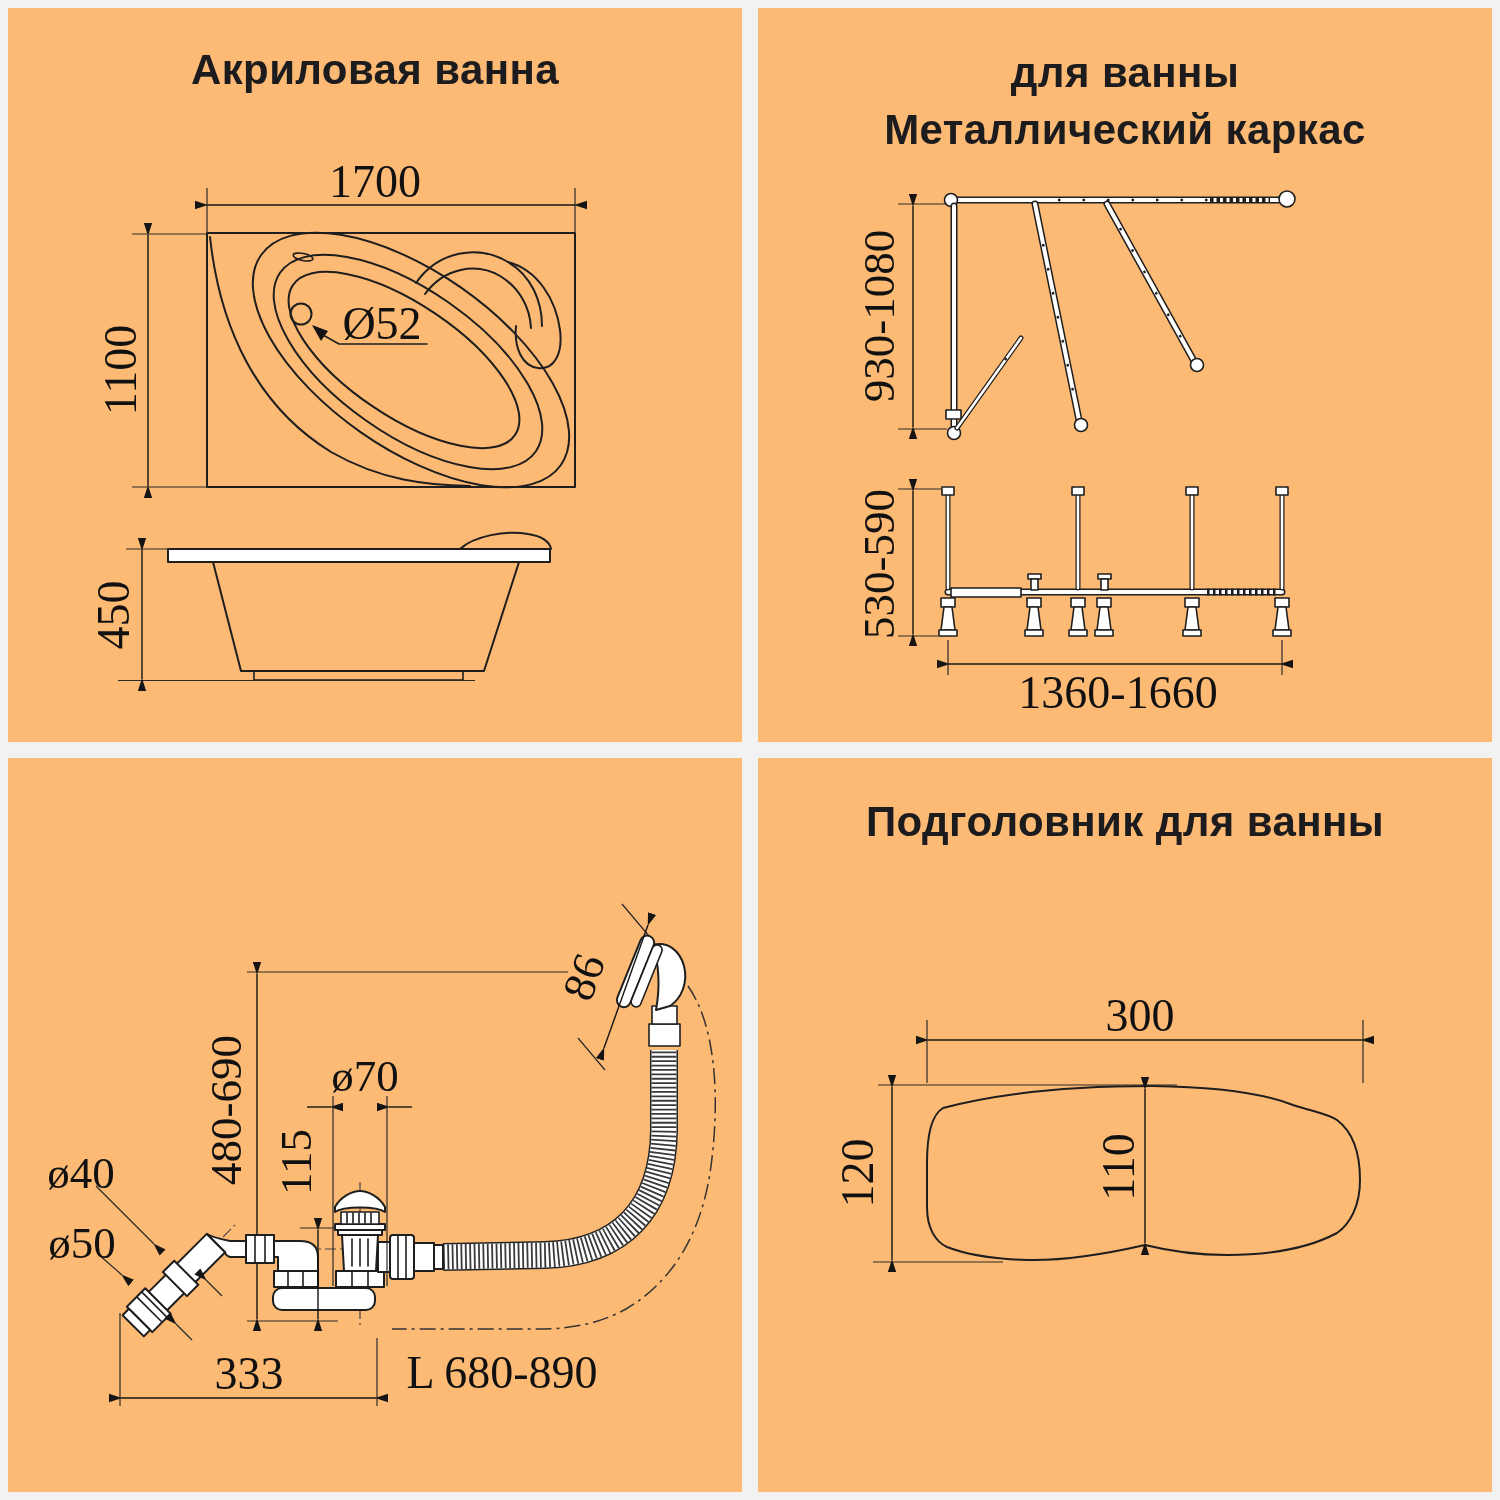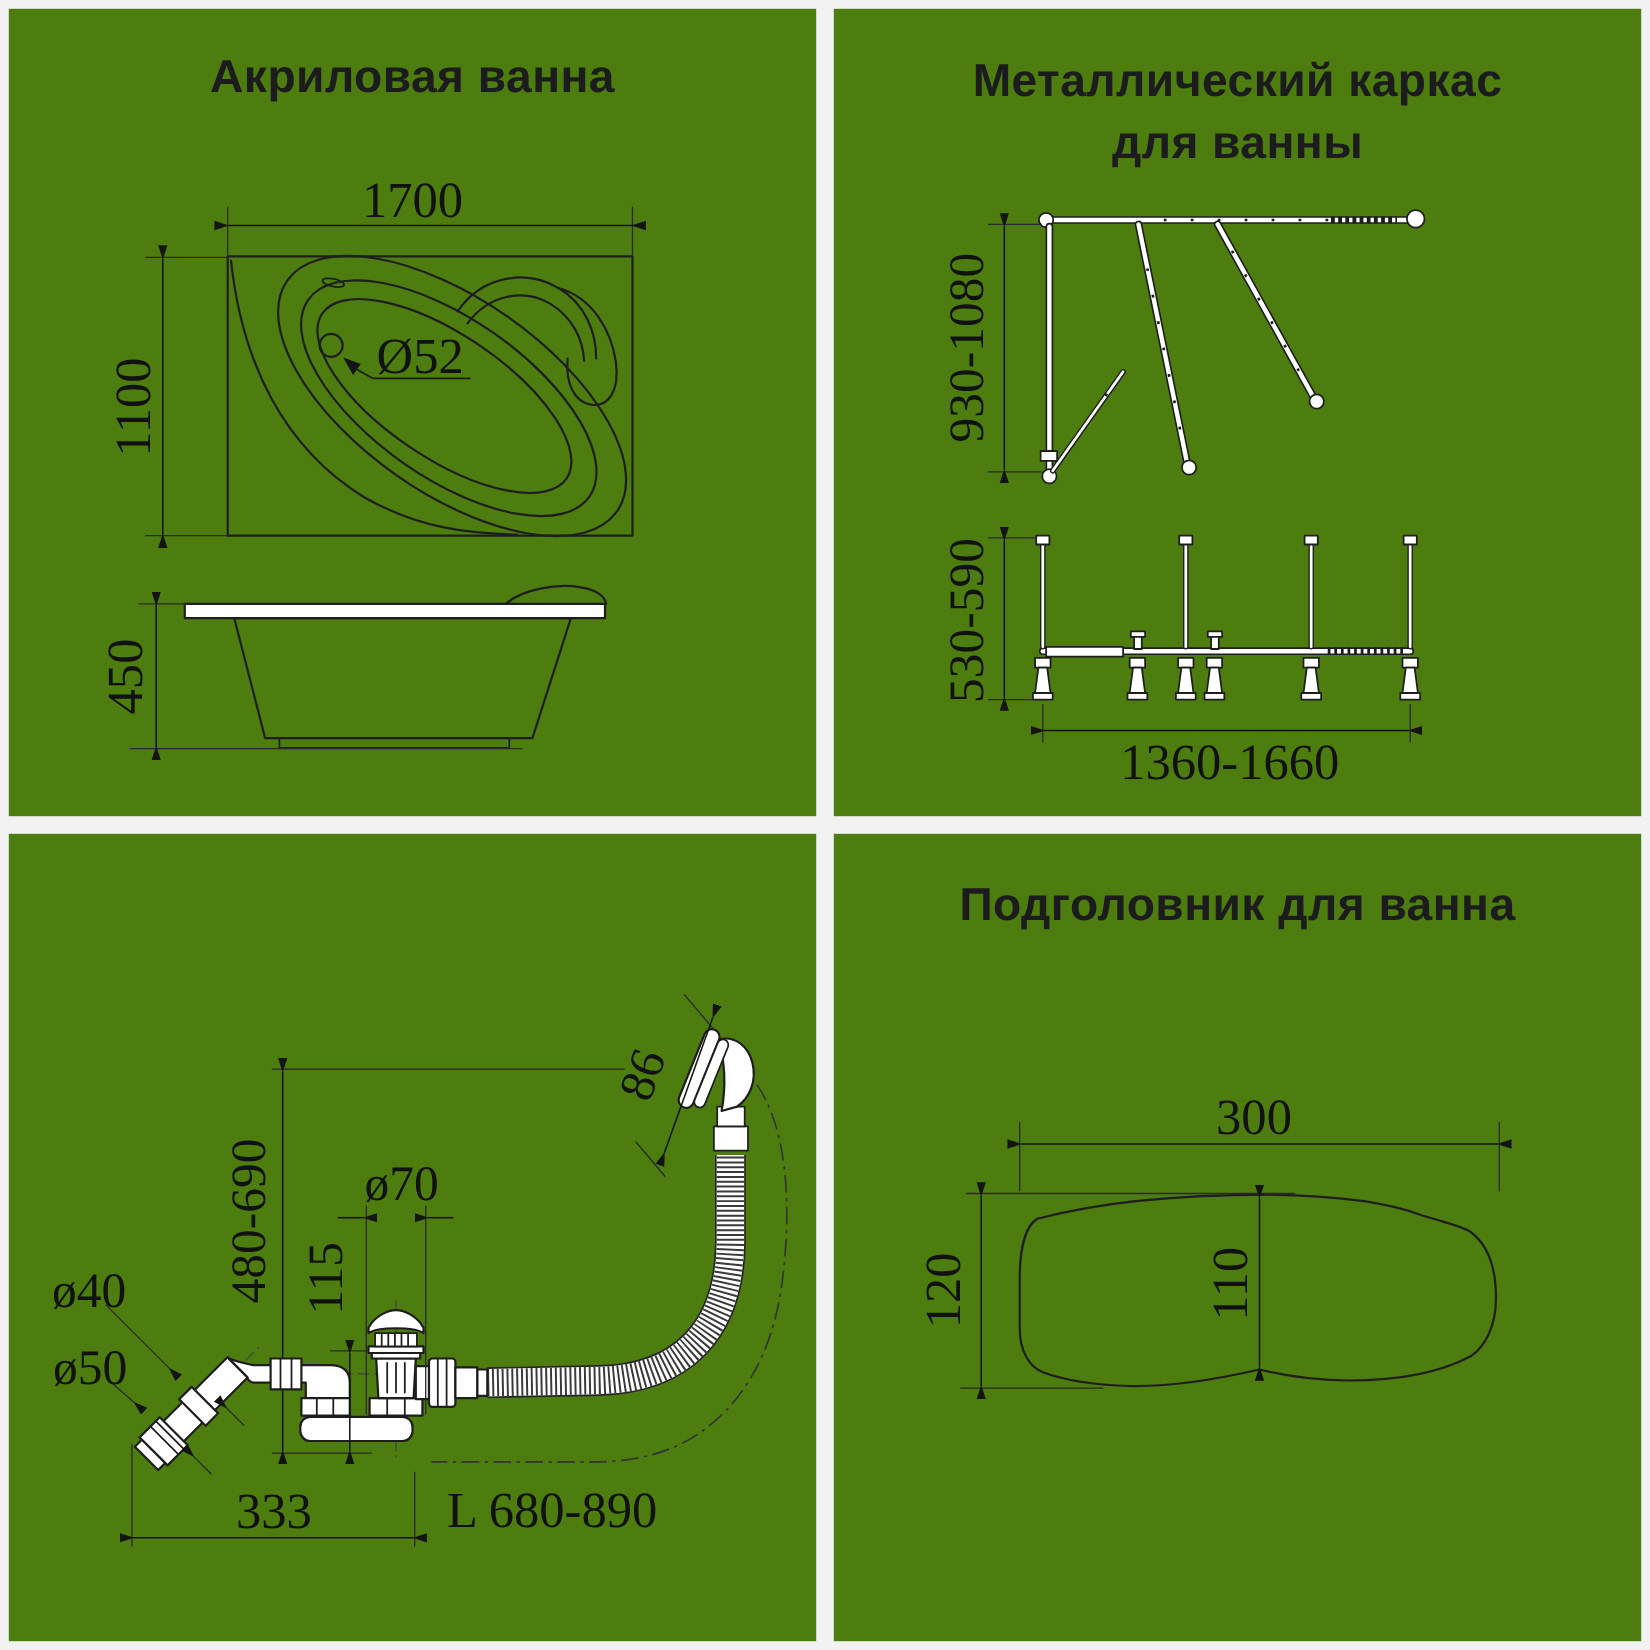--- a/index.html
+++ b/index.html
@@ -1,17 +1,17 @@
 <!DOCTYPE html>
 <html><head>
 <meta charset="utf-8">
 <style>
   html,body{margin:0;padding:0}
   body{width:1500px;height:1500px;position:relative;background:#f2f2f3;overflow:hidden}
-  .panel{position:absolute;width:734px;height:734px;background:#4d7c0f}
+  .panel{position:absolute;width:734px;height:734px;background:#fdba74}
   #p-tl{left:8px;top:8px}
   #p-tr{left:758px;top:8px}
   #p-bl{left:8px;top:758px}
   #p-br{left:758px;top:758px}
   .title{position:absolute;left:0;right:0;text-align:center;
          font:700 42px "Liberation Sans",sans-serif;color:#1c1c1e;letter-spacing:.4px}
   .title.two{line-height:57px}
   svg.draw{position:absolute;left:0;top:0}
   
   .s2{stroke:#1e1e1e;stroke-width:2;fill:none;stroke-linecap:round;stroke-linejoin:round}
@@ -87,22 +87,22 @@
     <g>
       <path class="ext" d="M118,541 H162"></path>
       <path class="dim" d="M134,542 V671" marker-start="url(#arr)" marker-end="url(#arr)"></path>
       <text class="dimtxt big" transform="translate(121 607) rotate(-90)" text-anchor="middle">450</text>
     </g>
   </svg>
 </section>
 
 <section class="panel" id="p-tr">
   <div class="title two" style="top:36px">
+    <div>для ванны</div>
     <div>Металлический каркас</div>
-    <div>для ванны</div>
   </div>
   <svg class="draw" width="734" height="734" viewBox="0 0 734 734">
 
     <g>
       <path class="bar7" d="M192,192 H527"></path>
         <path class="bar4w" d="M192,192 H527"></path>
       <path class="holes" d="M300,192 H452"></path>
       <path class="ring" d="M452,192 H512"></path>
       <circle class="fw1" cx="193" cy="192" r="6.5"></circle>
       <circle class="fw1" cx="529" cy="191" r="8"></circle>
@@ -306,21 +306,21 @@
       <path class="ext" d="M112,555 V648 M369,580 V648"></path>
       <path class="dim" d="M113,640 H368" marker-start="url(#arr)" marker-end="url(#arr)"></path>
       <text class="dimtxt big" x="241" y="631" text-anchor="middle">333</text>
     </g>
 
     <text class="dimtxt big" x="494" y="630" text-anchor="middle">L 680-890</text>
   </svg>
 </section>
 
 <section class="panel" id="p-br">
-  <div class="title" style="top:40px">Подголовник для ванна</div>
+  <div class="title" style="top:40px">Подголовник для ванны</div>
   <svg class="draw" width="734" height="734" viewBox="0 0 734 734">
 
     <path class="s2" d="
       M 169,405
       C 169,375 175,356 185,350
       C 245,334 320,328 395,328
       C 468,329 512,338 535,347
       C 557,354 570,356 579,362
       C 595,374 602,396 602,422
       C 602,448 592,466 579,475

